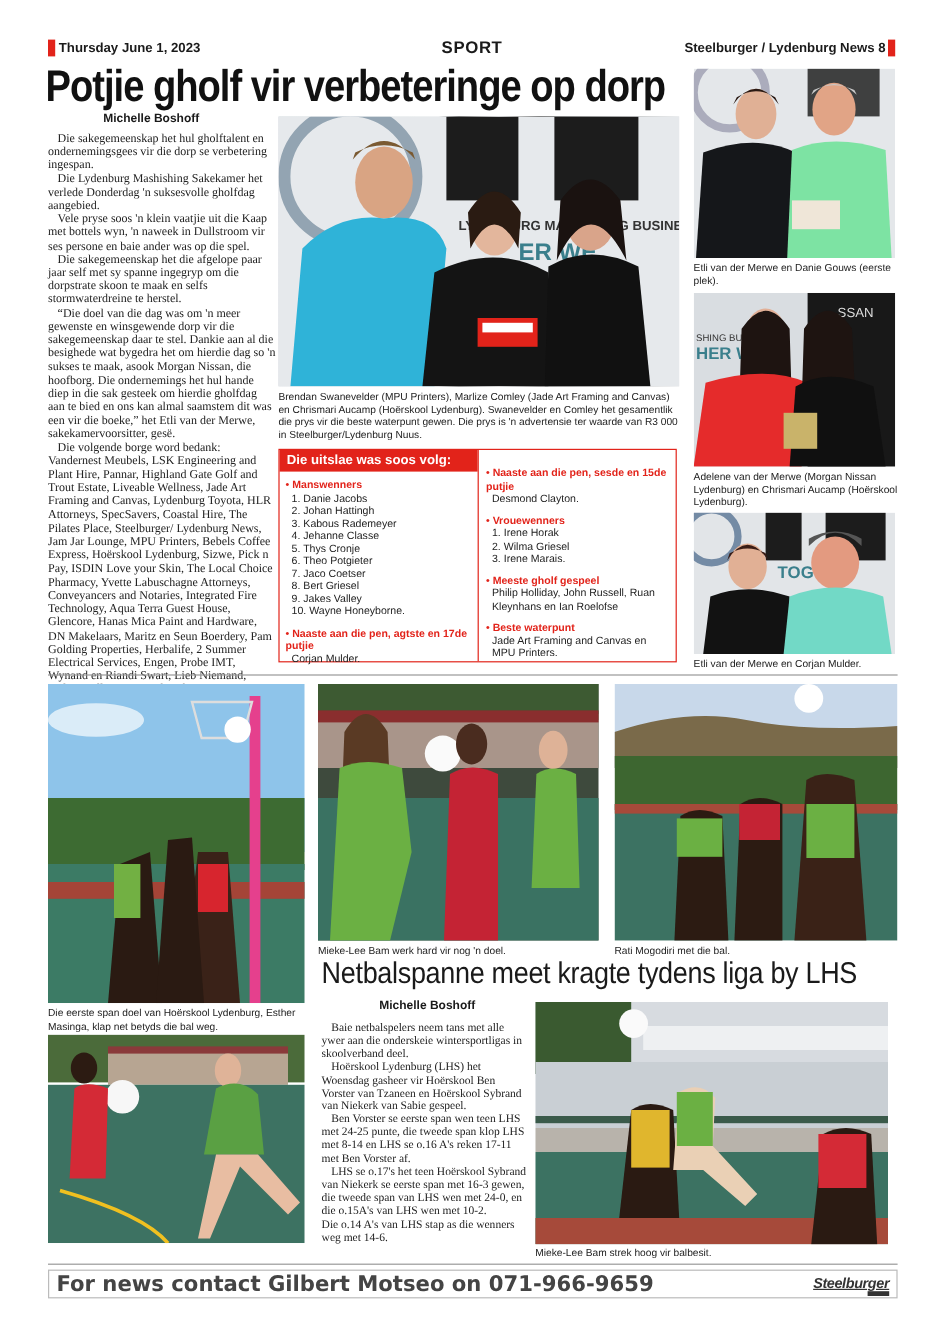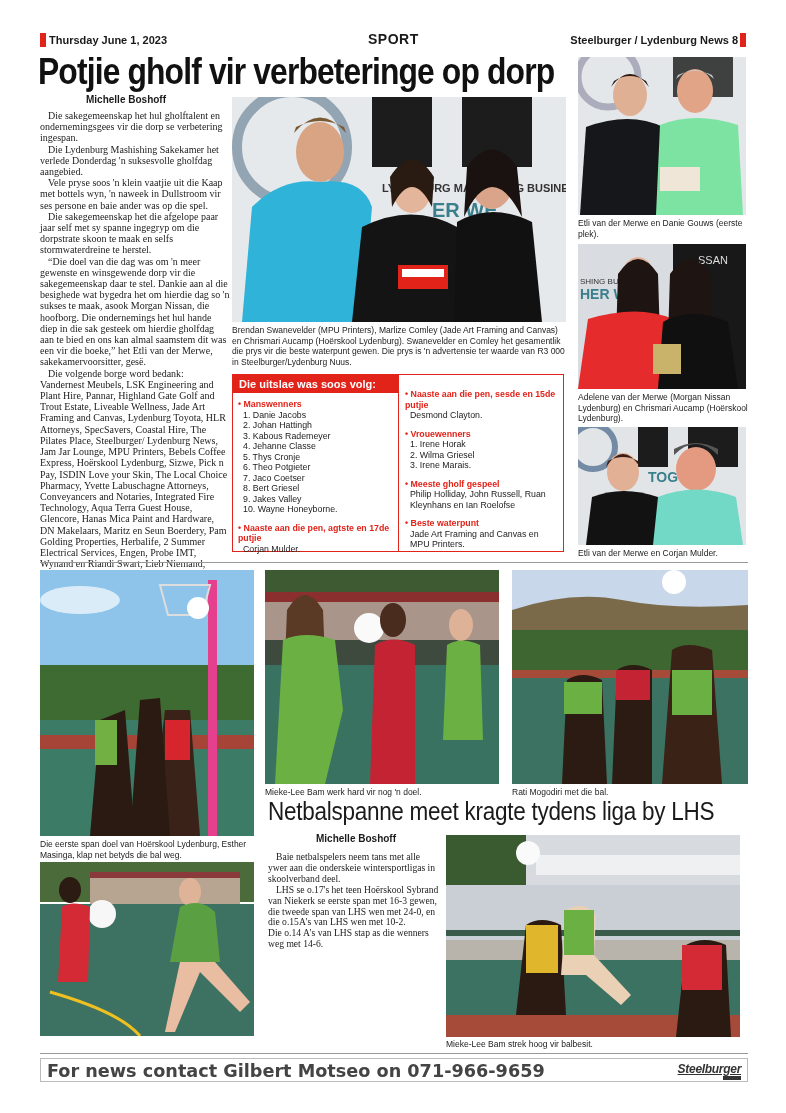--- a/index.html
+++ b/index.html
@@ -230,20 +230,22 @@
     <rect x="104" y="100" width="34" height="30" fill="#c42334"></rect>
   </svg>
 </div>
 <div class="caption" style="left:512px; top:787px; width:236px;">Rati Mogodiri met die bal.</div>
 
 <div class="headline2">Netbalspanne meet kragte tydens liga by LHS</div>
 <div class="byline" style="left:316px; top:833px;">Michelle Boshoff</div>
 
 <div class="body-col" style="left:268px; top:852px; width:172px; font-size:9.6px; line-height:10.9px;">
   <p>Baie netbalspelers neem tans met alle ywer aan die onderskeie wintersportligas in skoolverband deel.</p>
+  <p>Hoërskool Lydenburg (LHS) het Woensdag gasheer vir Hoërskool Ben Vorster van Tzaneen en Hoërskool Sybrand van Niekerk van Sabie gespeel.</p>
+  <p>Ben Vorster se eerste span wen teen LHS met 24-25 punte, die tweede span klop LHS met 8-14 en LHS se o.16 A's reken 17-11 met Ben Vorster af.</p>
   <p>LHS se o.17's het teen Hoërskool Sybrand van Niekerk se eerste span met 16-3 gewen, die tweede span van LHS wen met 24-0, en die o.15A's van LHS wen met 10-2.</p>
   <p style="text-indent:0;">Die o.14 A's van LHS stap as die wenners weg met 14-6.</p>
 </div>
 
 <div class="photo" style="left:40px; top:862px; width:214px; height:174px;">
   <svg width="214" height="174" viewBox="0 0 214 174">
     <rect width="214" height="40" fill="#4b6b3a"></rect>
     <rect x="50" y="12" width="150" height="30" fill="#b7a592"></rect>
     <rect x="50" y="10" width="150" height="6" fill="#8a3a3a"></rect>
     <rect x="0" y="42" width="214" height="132" fill="#3d7262"></rect>

